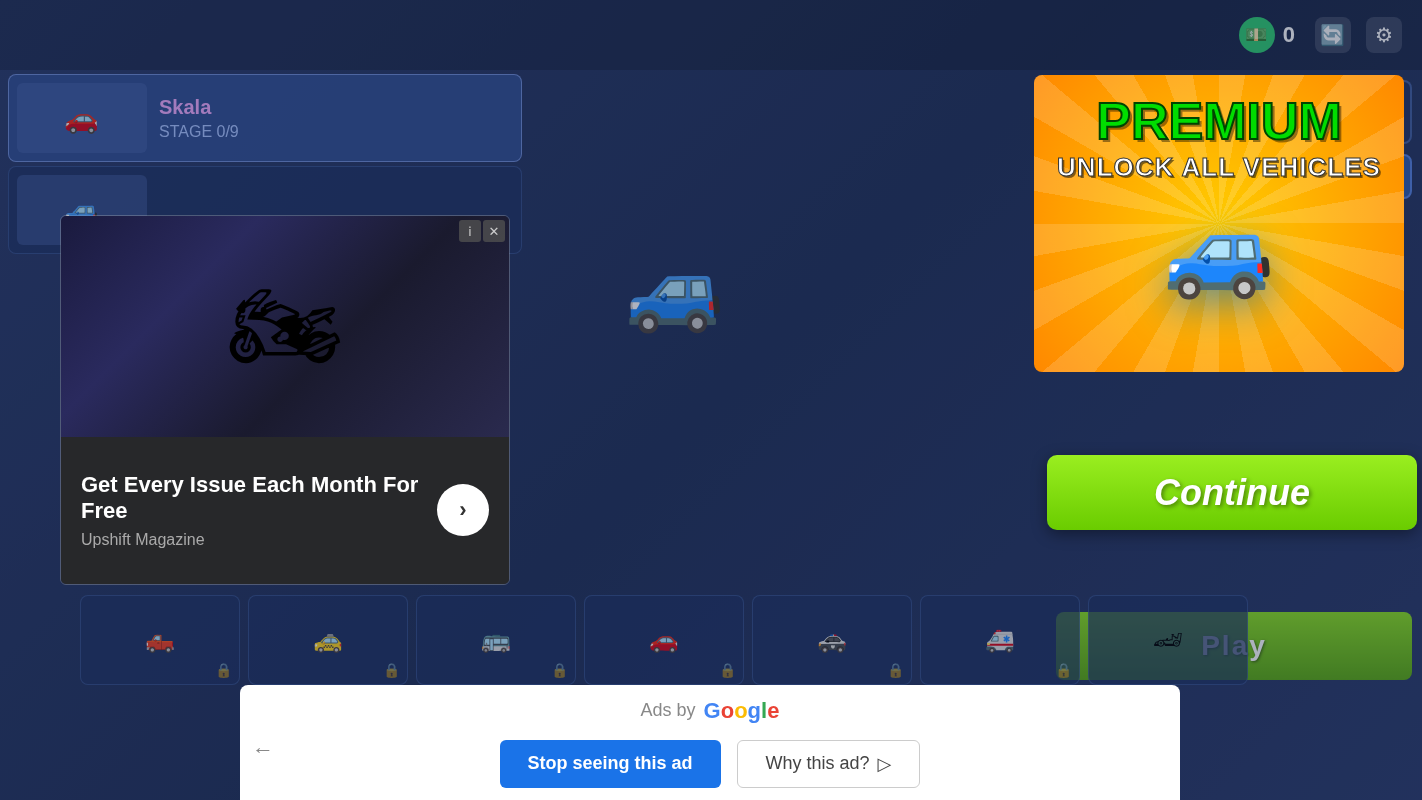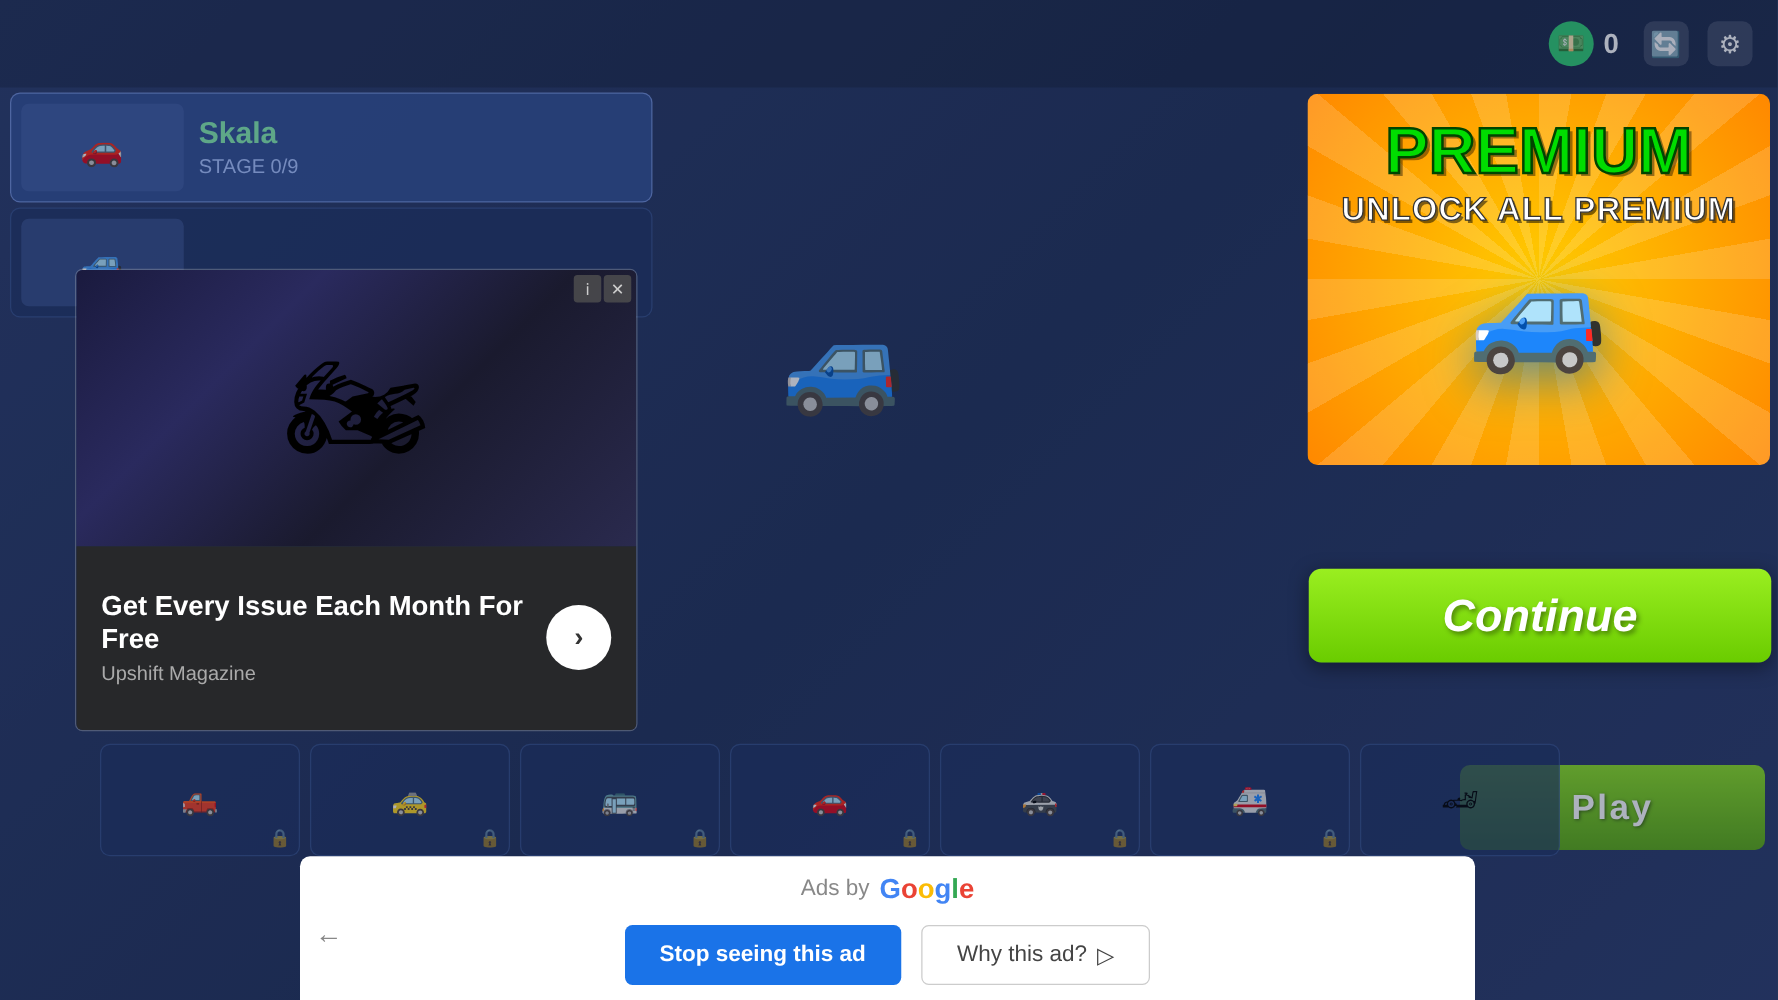--- a/index.html
+++ b/index.html
@@ -102,22 +102,22 @@
       font-size: 28px;
       flex-shrink: 0;
     }
 
     .car-info {
       padding: 0 12px;
       flex: 1;
     }
 
     .car-name {
-      color: #86efac;
-      font-size: 24px;
+      color: #f0abfc;
+      font-size: 20px;
       font-weight: bold;
     }
 
     .car-stage {
       color: #aac4ff;
       font-size: 16px;
       margin-top: 4px;
     }
 
     
@@ -197,27 +197,27 @@
       border-radius: 8px;
       padding: 18px;
       color: white;
       font-size: 28px;
       font-weight: bold;
       text-align: center;
       letter-spacing: 2px;
       text-shadow: 1px 1px 3px rgba(0,0,0,0.5);
       position: absolute;
       bottom: 120px; right: 10px;
-      width: 244px;
+      width: 356px;
     }
 
     
     .premium-overlay {
       position: absolute;
-      top: 75px; right: 6px;
+      top: 75px; right: 18px;
       width: 370px; height: 297px;
       z-index: 10;
       border-radius: 8px;
       overflow: hidden;
     }
 
     .premium-ad {
       width: 100%; height: 100%;
       background: radial-gradient(circle at center, #ffcc00, #ff8800);
       display: flex;
@@ -511,21 +511,21 @@
   <div class="car-grid-item">🚗<span class="lock-icon">🔒</span></div>
   <div class="car-grid-item">🚓<span class="lock-icon">🔒</span></div>
   <div class="car-grid-item">🚑<span class="lock-icon">🔒</span></div>
   <div class="car-grid-item">🏎</div>
 </div>
 
 <div class="premium-overlay">
   <div class="premium-ad">
     <div class="premium-rays"></div>
     <div class="premium-title">PREMIUM</div>
-    <div class="premium-subtitle">UNLOCK ALL PREMIUM</div>
+    <div class="premium-subtitle">UNLOCK ALL VEHICLES</div>
     <div class="premium-car" style="font-size:90px; margin-top:15px;">🚙</div>
   </div>
 </div>
 
 <div class="continue-btn">
   <span class="continue-text">Continue</span>
 </div>
 
 <div class="left-ad">
   <div class="ad-image-area">

